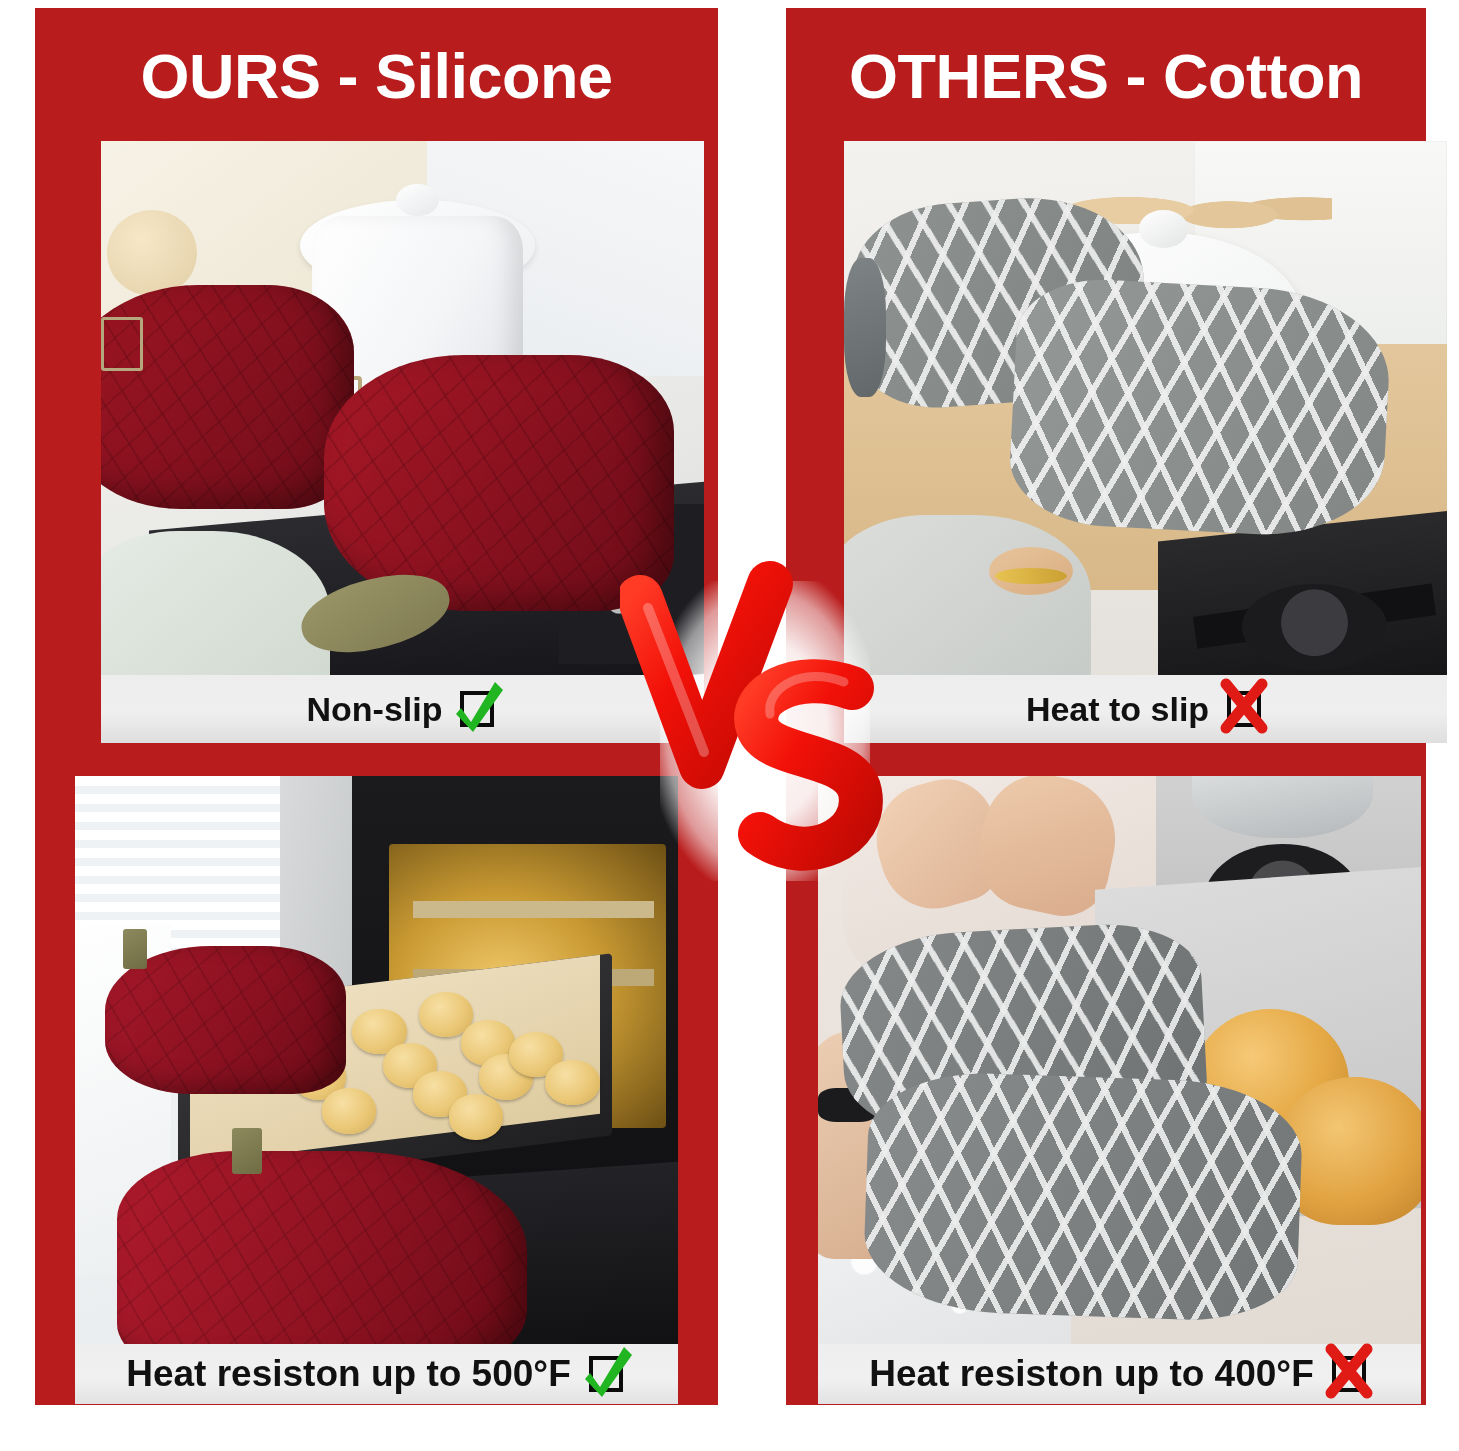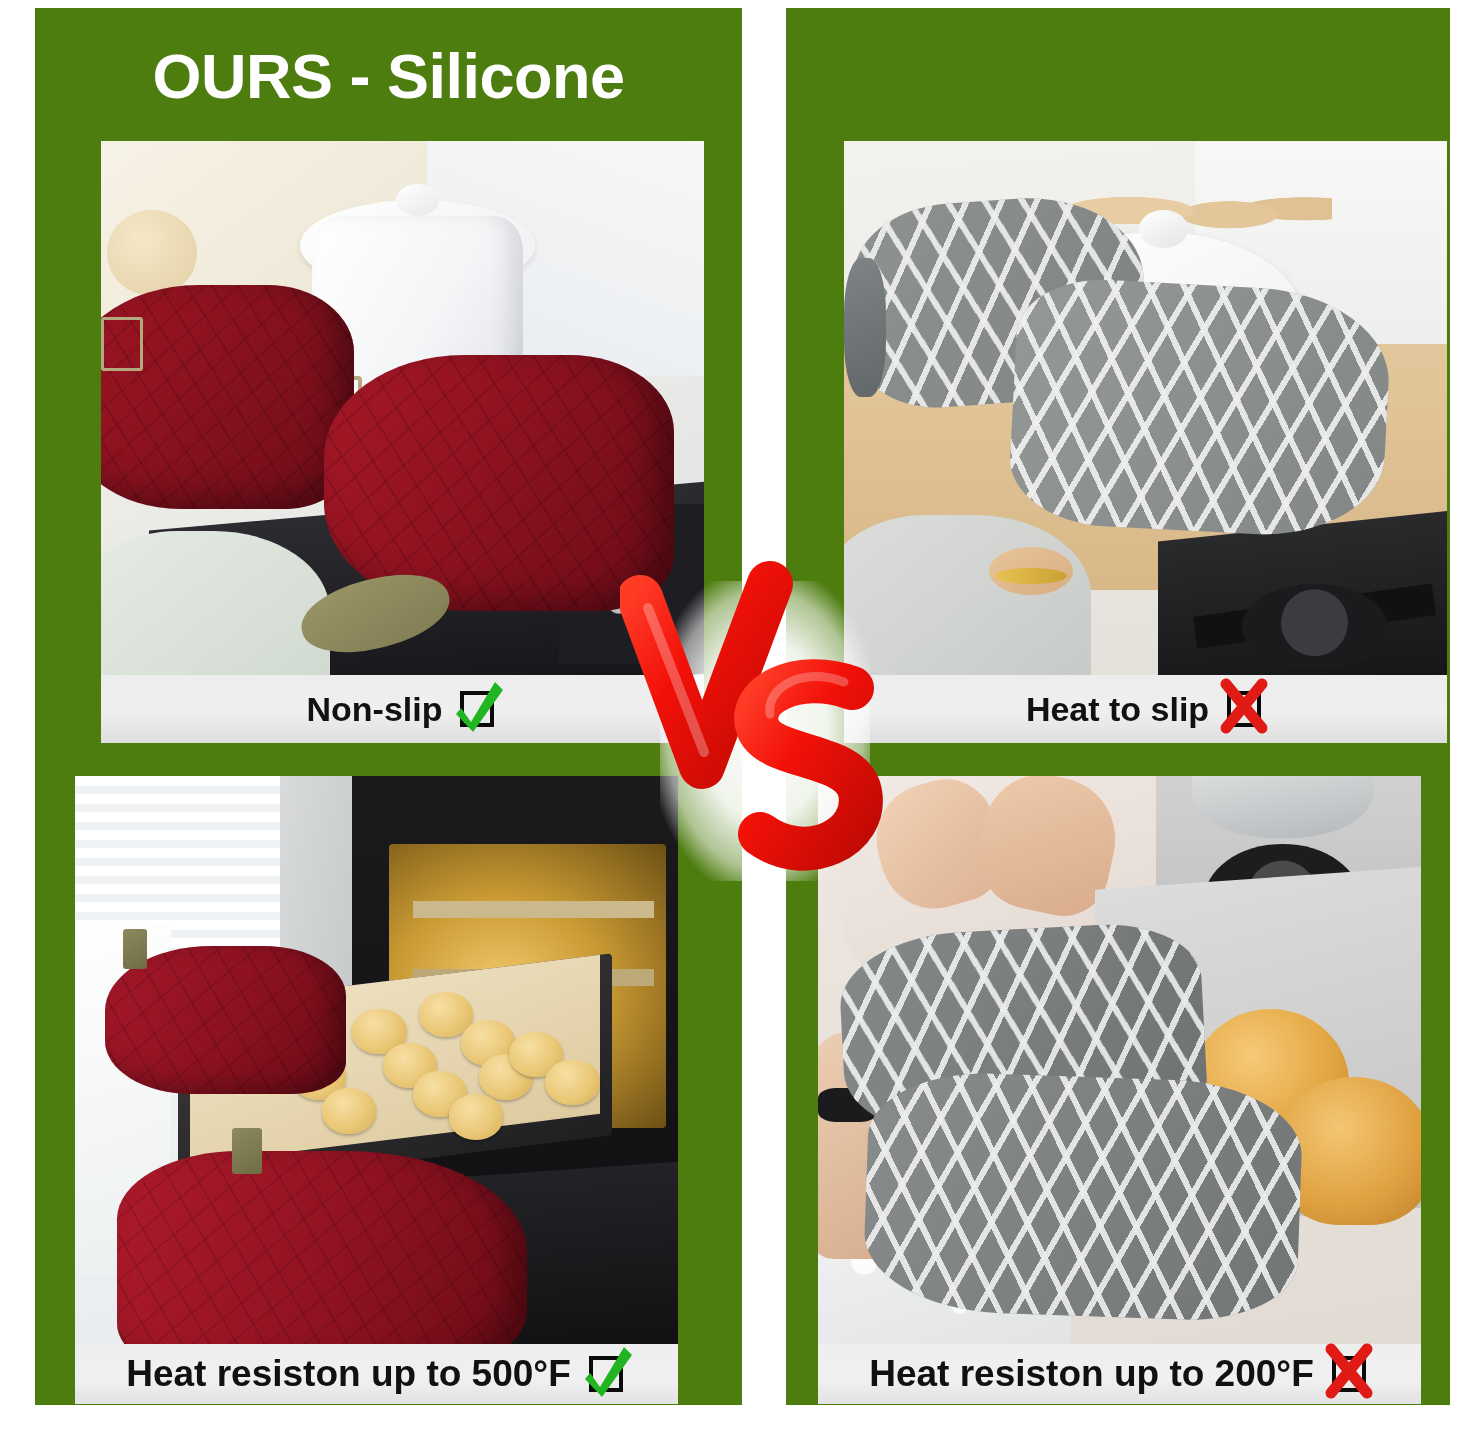--- a/index.html
+++ b/index.html
@@ -19,24 +19,23 @@
     position: absolute;
     left: 0; top: 0;
     width: 1459px;
     height: 1451px;
     background: #ffffff;
   }
 
   
   .panel {
     position: absolute;
-    background: #4d7c0f;
+    background: #b91c1c;
     top: 8px;
     height: 1397px;
-    padding-left: 24px;
   }
   .panel-left  { left: 35px;  width: 683px; }
   .panel-right { left: 786px; width: 640px; }
 
   .panel-title {
     position: absolute;
     left: 0; right: 0;
     top: 22px;
     height: 92px;
     line-height: 92px;
@@ -295,20 +294,21 @@
           <svg width="56" height="58" viewBox="0 0 56 58">
             <path d="M10 30 L20 44 L44 4 L52 12 L22 54 L5 36 Z" fill="#21b521"></path>
           </svg>
         </span>
       </div>
     </div>
   </div>
 
   <div class="panel panel-right">
 
+    <div class="panel-title">OTHERS - Cotton</div>
 
     <div class="card card-top">
       <div class="photo">
         <div class="scene">
           <div class="tr-bg"></div>
           <div class="tr-tile"></div>
           <div class="tr-wood"></div>
           <div class="tr-boards"></div>
           <div class="tr-pot"></div>
           <div class="tr-knob"></div>
@@ -360,21 +360,21 @@
           <div class="br-watch"></div>
           <div class="br-mittA">
               <div class="chev"></div>
             </div>
           <div class="br-mittB">
               <div class="chev"></div>
             </div>
         </div>
       </div>
       <div class="caption">
-        <span class="caption-text">Heat resiston up to 200°F</span>
+        <span class="caption-text">Heat resiston up to 400°F</span>
         <span class="mark">
           <span class="box"></span>
           <svg width="54" height="56" viewBox="0 0 54 56">
             <g stroke="#e01b16" stroke-width="11" stroke-linecap="round">
               <line x1="8" y1="6" x2="44" y2="50"></line>
               <line x1="44" y1="6" x2="8" y2="50"></line>
             </g>
           </svg>
         </span>
       </div>

